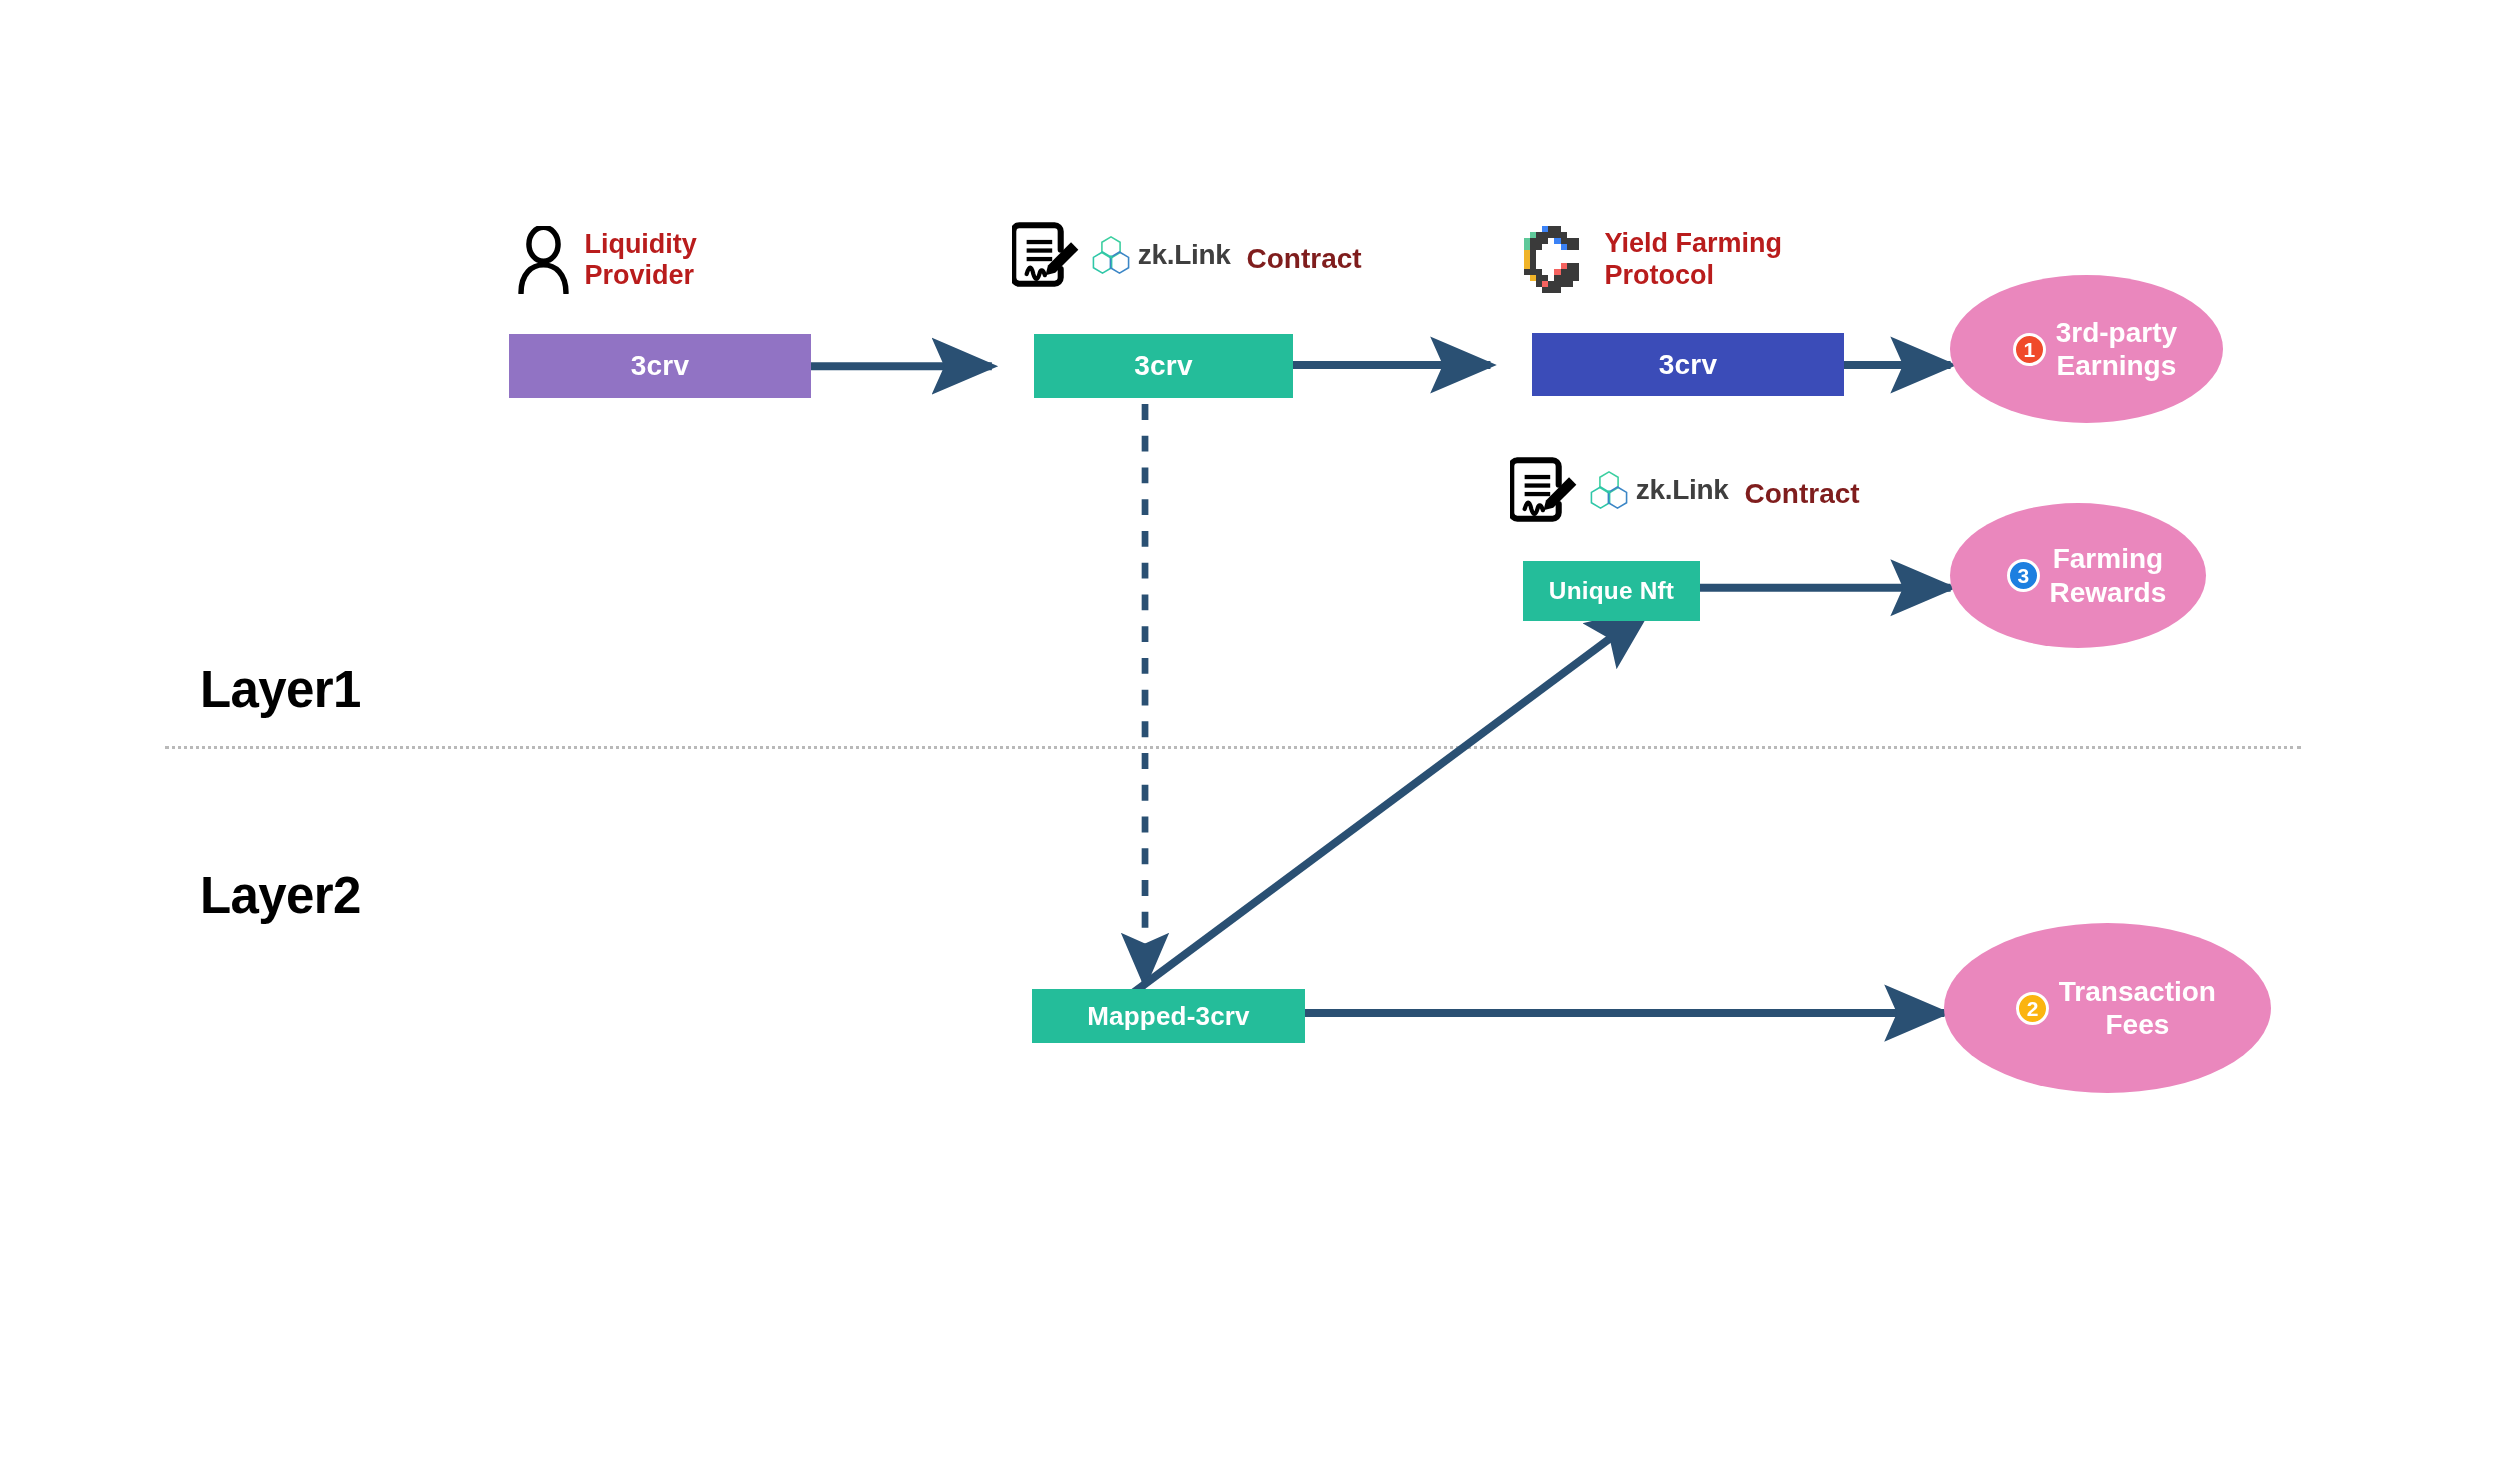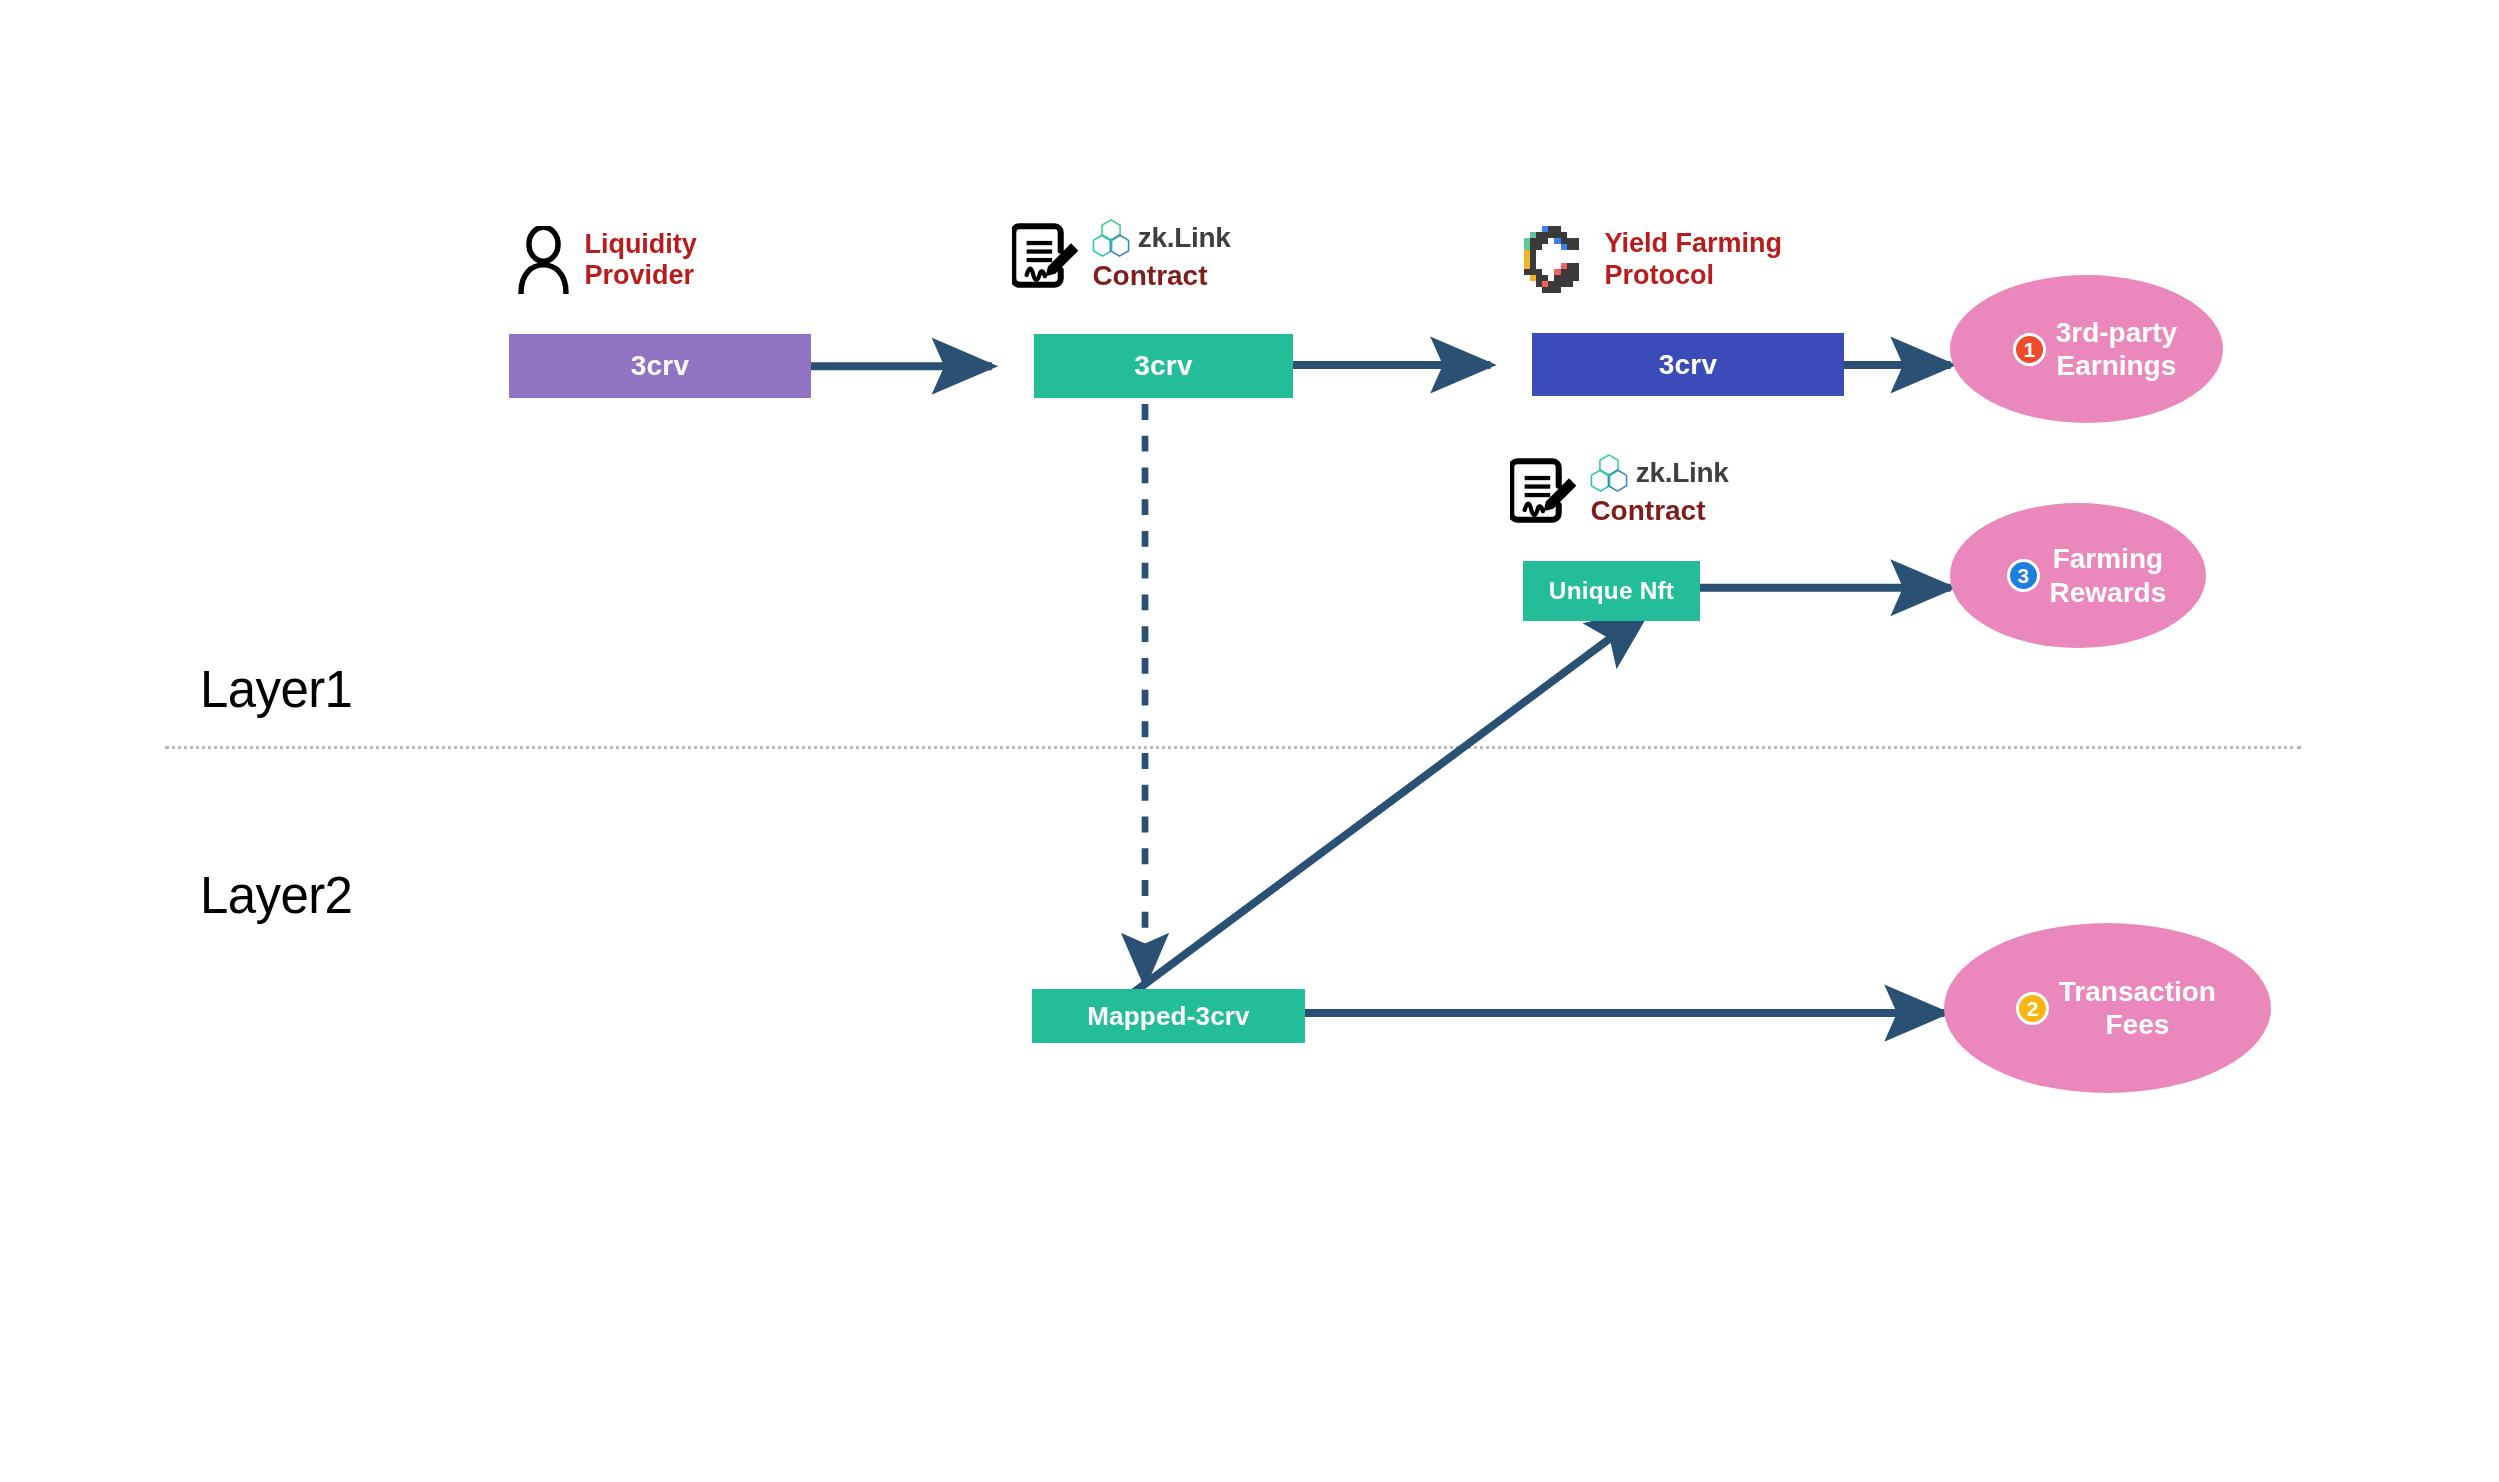--- a/index.html
+++ b/index.html
@@ -20,21 +20,21 @@
     position: absolute;
     left: 165px; top: 746px;
     width: 2136px; height: 0;
     border-top: 3.1px dotted #b9b9b9;
   }
 
   
   .layer-label {
     position: absolute;
     font-size: 51px;
-    font-weight: 400;
+    font-weight: 700;
     color: #000000;
     letter-spacing: -0.6px;
     white-space: nowrap;
   }
   #layer1-label { left: 200px; top: 660px; }
   #layer2-label { left: 200px; top: 825px; margin-top: 41px; }
 
   
   .node-box {
     position: absolute;
@@ -77,21 +77,21 @@
   #cap-c2   { left: 1510px; top: 453px; }
 
   
   .person-icon { width: 55px; height: 68px; flex: 0 0 auto; }
   
   .contract-icon { width: 67px; height: 73px; flex: 0 0 auto; }
   
   .curve-icon { width: 67px; height: 67px; flex: 0 0 auto; }
 
   
-  .zk-wrap { display: flex; flex-direction: column; align-items: flex-start; gap: 2px; }
+  .zk-wrap { display: flex; flex-direction: row; align-items: flex-end; gap: 16px; }
   .zk-row  { display: flex; align-items: center; gap: 7.3px; }
   .zk-logo { width: 38px; height: 40px; }
   .zk-word {
     font-size: 28px; font-weight: 600; color: #3f3f3f; letter-spacing: -0.3px;
   }
   .zk-sub  { font-size: 28px; font-weight: 700; color: #7f1d1d; }
 
   
   .ellipse {
     position: absolute;

